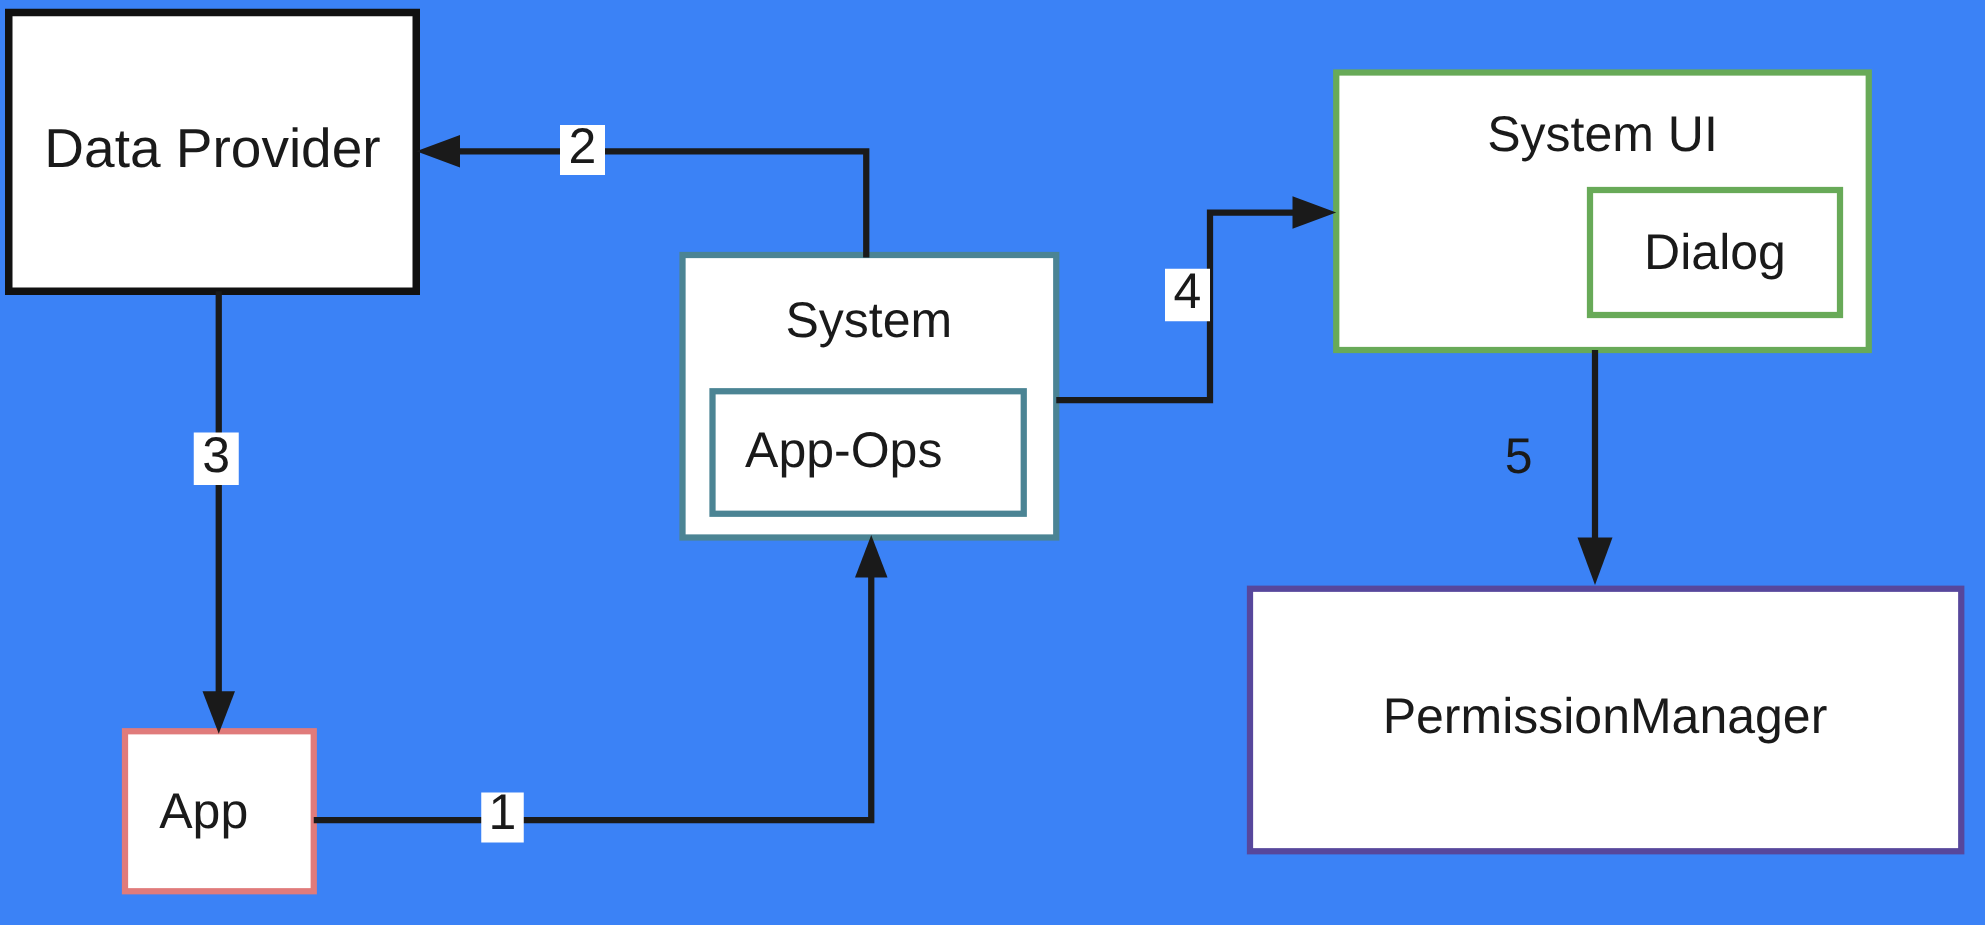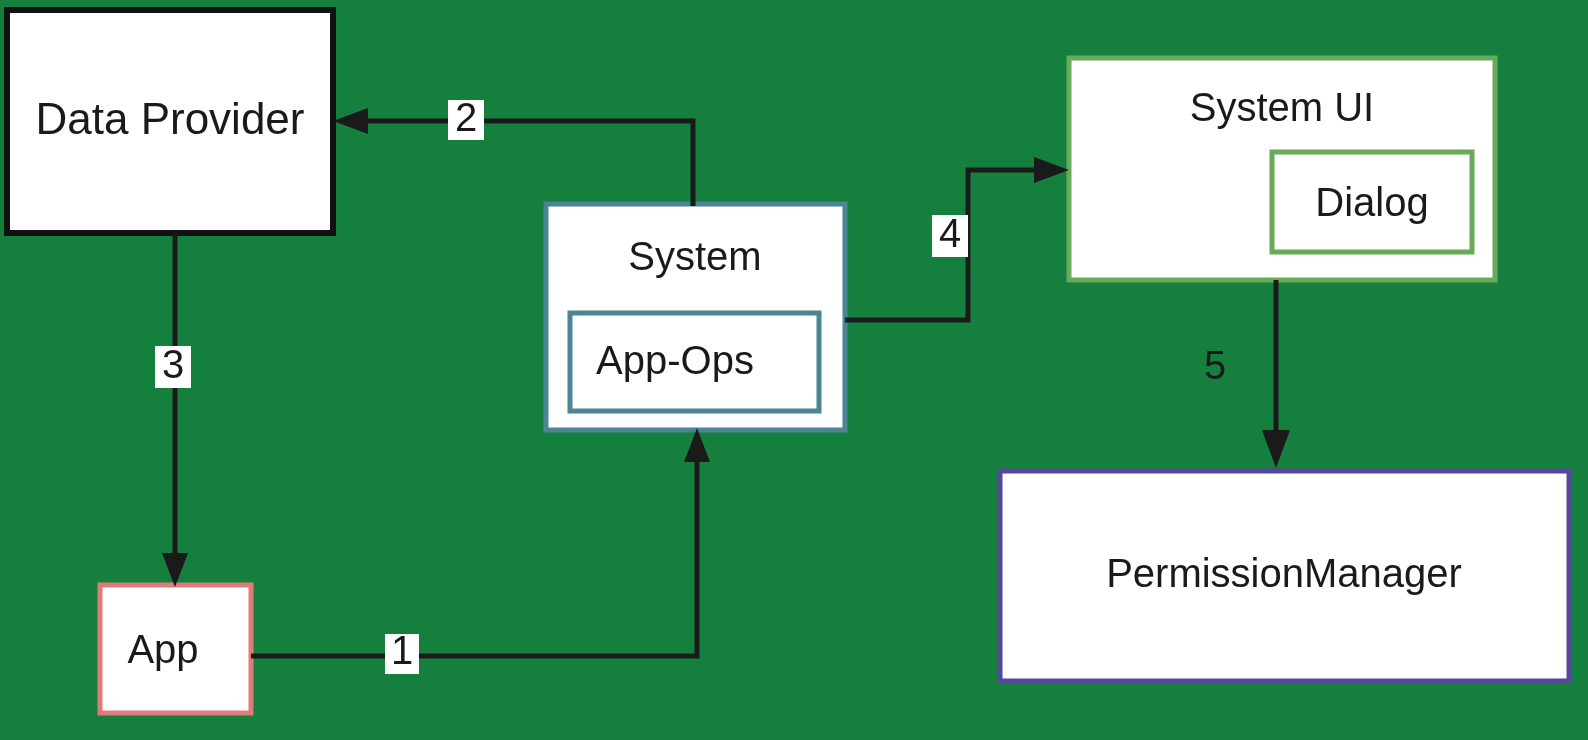--- a/index.html
+++ b/index.html
@@ -8,21 +8,21 @@
     background: #ffffff;
   }
   body {
     font-family: "Liberation Sans", sans-serif;
     -webkit-font-smoothing: antialiased;
   }
   #canvas {
     position: relative;
     width: 1588px;
     height: 740px;
-    background: #15803d;
+    background: #3b82f6;
     overflow: hidden;
   }
   #diagram-svg {
     position: absolute;
     left: 0;
     top: 0;
     width: 1588px;
     height: 740px;
   }
   .node-label {

